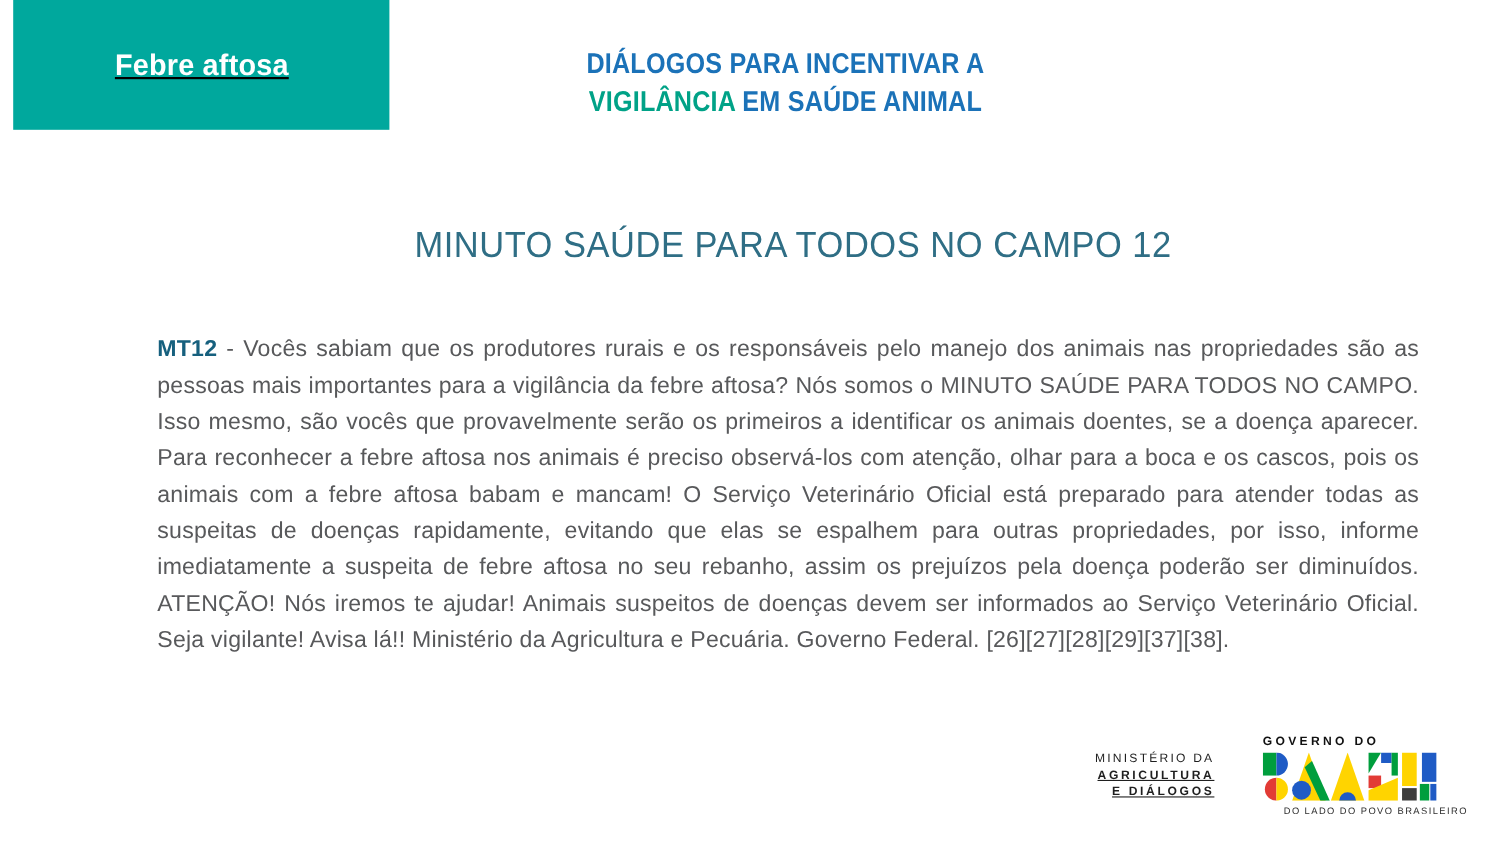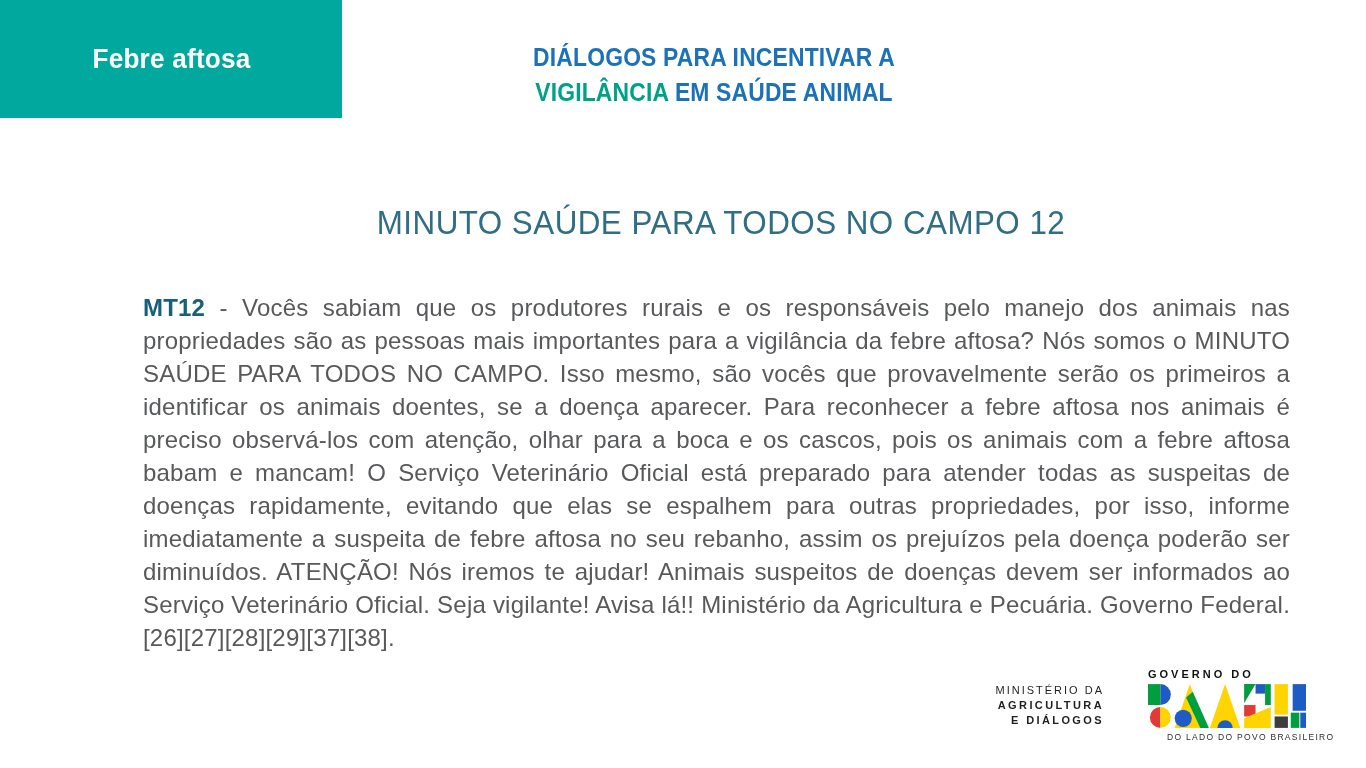--- a/index.html
+++ b/index.html
@@ -13,26 +13,27 @@
   }
   .slide {
     position: relative;
     width: 1366px;
     height: 768px;
     background: #ffffff;
   }
   
   .badge {
     position: absolute;
-    left: 0; top: 0;
+    left: 12px; top: 0;
     width: 342px; height: 118px;
     background: var(--badge-teal, #00A89D);
     display: flex;
     align-items: center;
     justify-content: center;
+    text-decoration: underline;
   }
   .badge span {
     color: #ffffff;
     font-size: 27px;
     font-weight: bold;
     letter-spacing: 0.2px;
     transform: scaleX(0.97);
   }
   
   .title {
@@ -59,46 +60,46 @@
     font-weight: 400;
     font-size: 33px;
     letter-spacing: 0.5px;
     color: var(--heading-color, #2F6E85);
     transform: scaleX(0.95);
     transform-origin: center top;
   }
   
   .para {
     position: absolute;
-    left: 143px; top: 291px;
+    left: 143px; top: 301px;
     width: 1147px;
     margin: 0;
     text-align: justify;
-    font-size: 24px;
+    font-size: 21px;
     line-height: 33px;
     color: var(--body-gray, #58595B);
     letter-spacing: 0.2px;
   }
   .para .tag {
     font-weight: bold;
     color: var(--tag-color, #16607E);
   }
   
   .ministry {
     position: absolute;
     top: 683px;
     right: 262px;
     text-align: right;
     color: #1f1f1f;
     font-size: 11px;
     line-height: 15px;
     letter-spacing: 2px;
     white-space: nowrap;
   }
-  .ministry .bold { font-weight: bold; letter-spacing: 2.4px; }
+  .ministry .bold { font-weight: bold; letter-spacing: 2.4px; text-decoration: underline; }
   
   .gov {
     position: absolute;
     left: 1148px; top: 668px;
     width: 158px;
   }
   .gov-top {
     font-size: 11px;
     font-weight: bold;
     letter-spacing: 3px;

